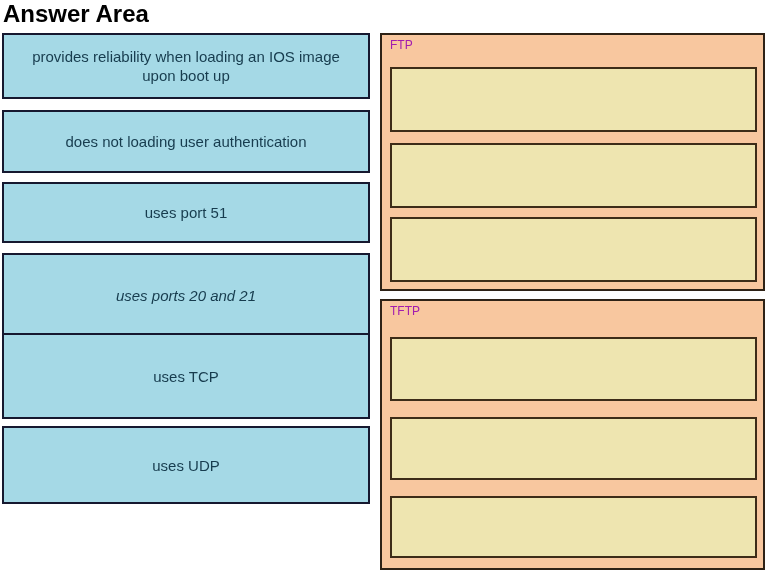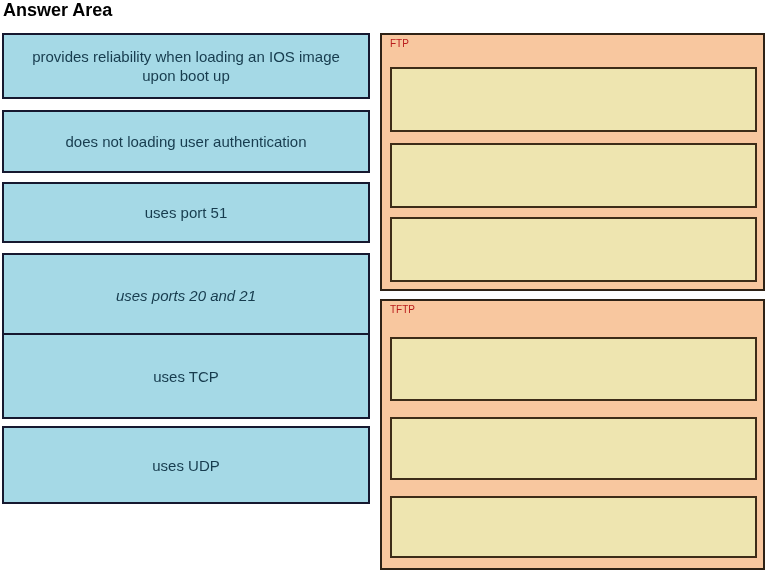--- a/index.html
+++ b/index.html
@@ -11,21 +11,21 @@
     height: 573px;
     background: #ffffff;
     font-family: "Liberation Sans", "DejaVu Sans", sans-serif;
     position: relative;
     overflow: hidden;
   }
   .page-title {
     position: absolute;
     left: 3px;
     top: 0px;
-    font-size: 18px;
+    font-size: 24px;
     font-weight: bold;
     color: #000000;
     letter-spacing: 0px;
   }
   
   .drag-item {
     position: absolute;
     left: 2px;
     width: 368px;
     box-sizing: border-box;
@@ -56,22 +56,22 @@
     box-sizing: border-box;
     background: var(--panel-fill, #F8C79F);
     border: 2px solid var(--panel-border, #2E2216);
   }
   .panel-ftp  { top: 33px;  height: 258px; }
   .panel-tftp { top: 299px; height: 271px; }
   .panel-label {
     position: absolute;
     left: 8px;
     top: 3px;
-    font-size: 10px;
-    color: #b91c1c;
+    font-size: 12px;
+    color: #a21caf;
   }
   .drop-slot {
     position: absolute;
     left: 8px;
     width: 367px;
     height: 65px;
     box-sizing: border-box;
     background: var(--slot-fill, #EEE5B0);
     border: 2px solid var(--slot-border, #3D2C18);
     cursor: pointer;

